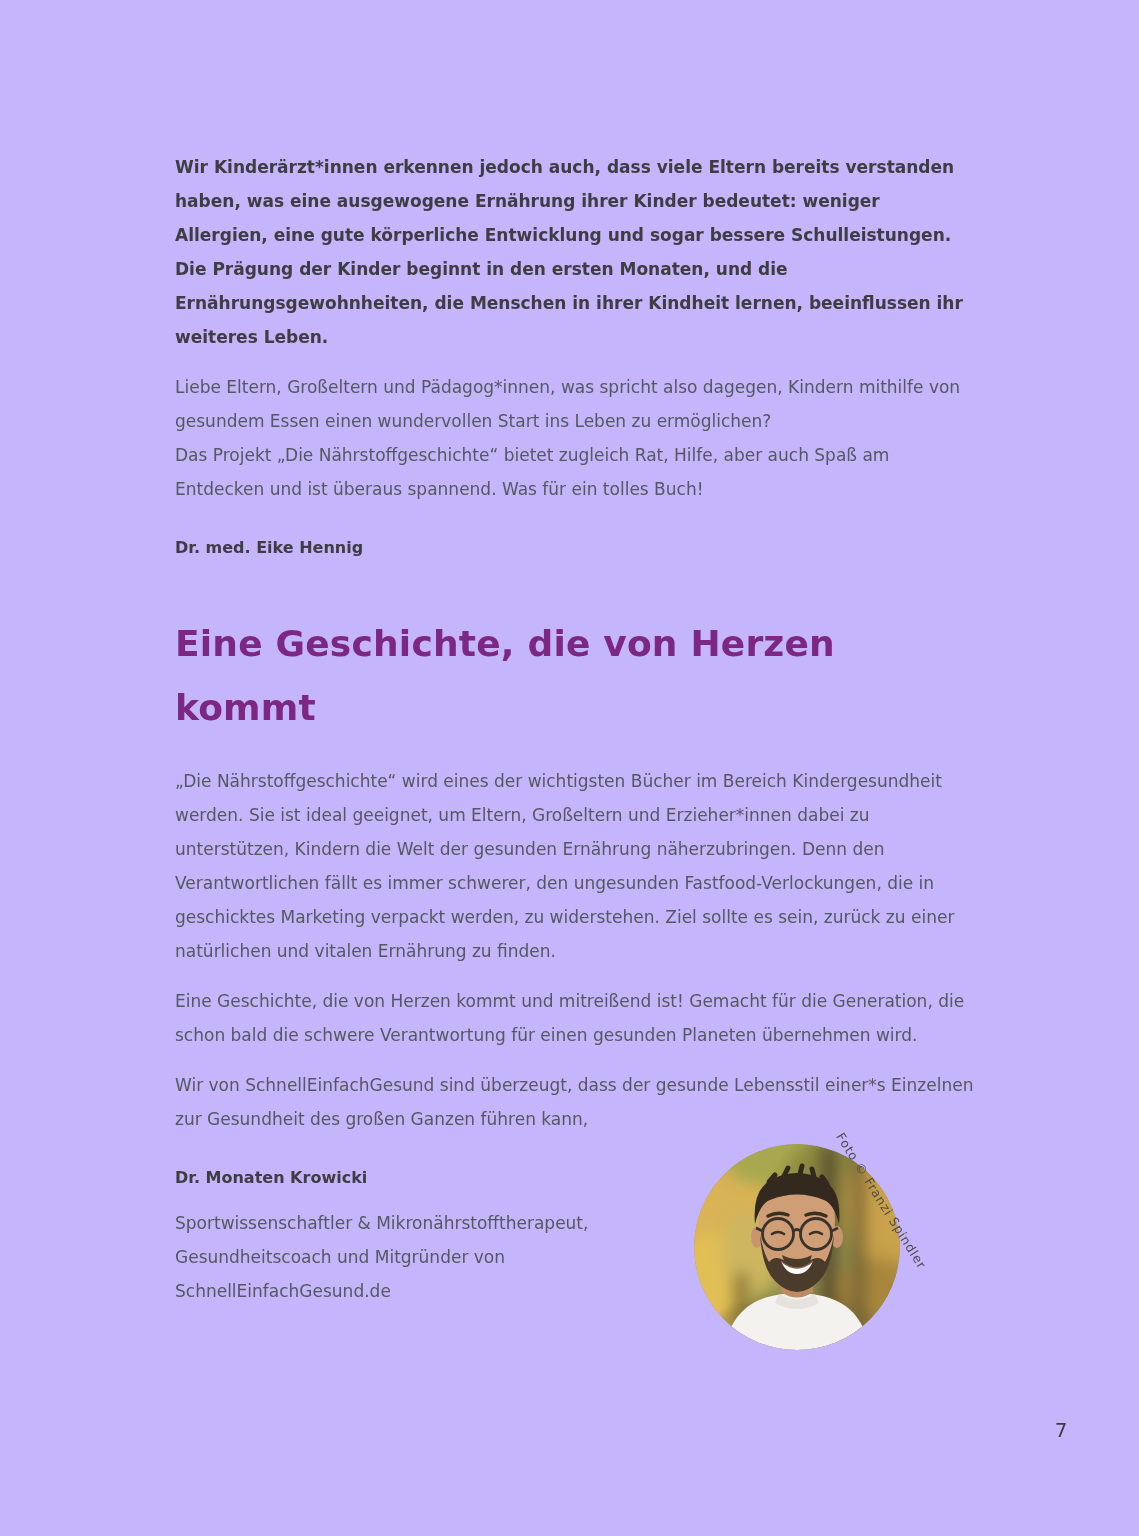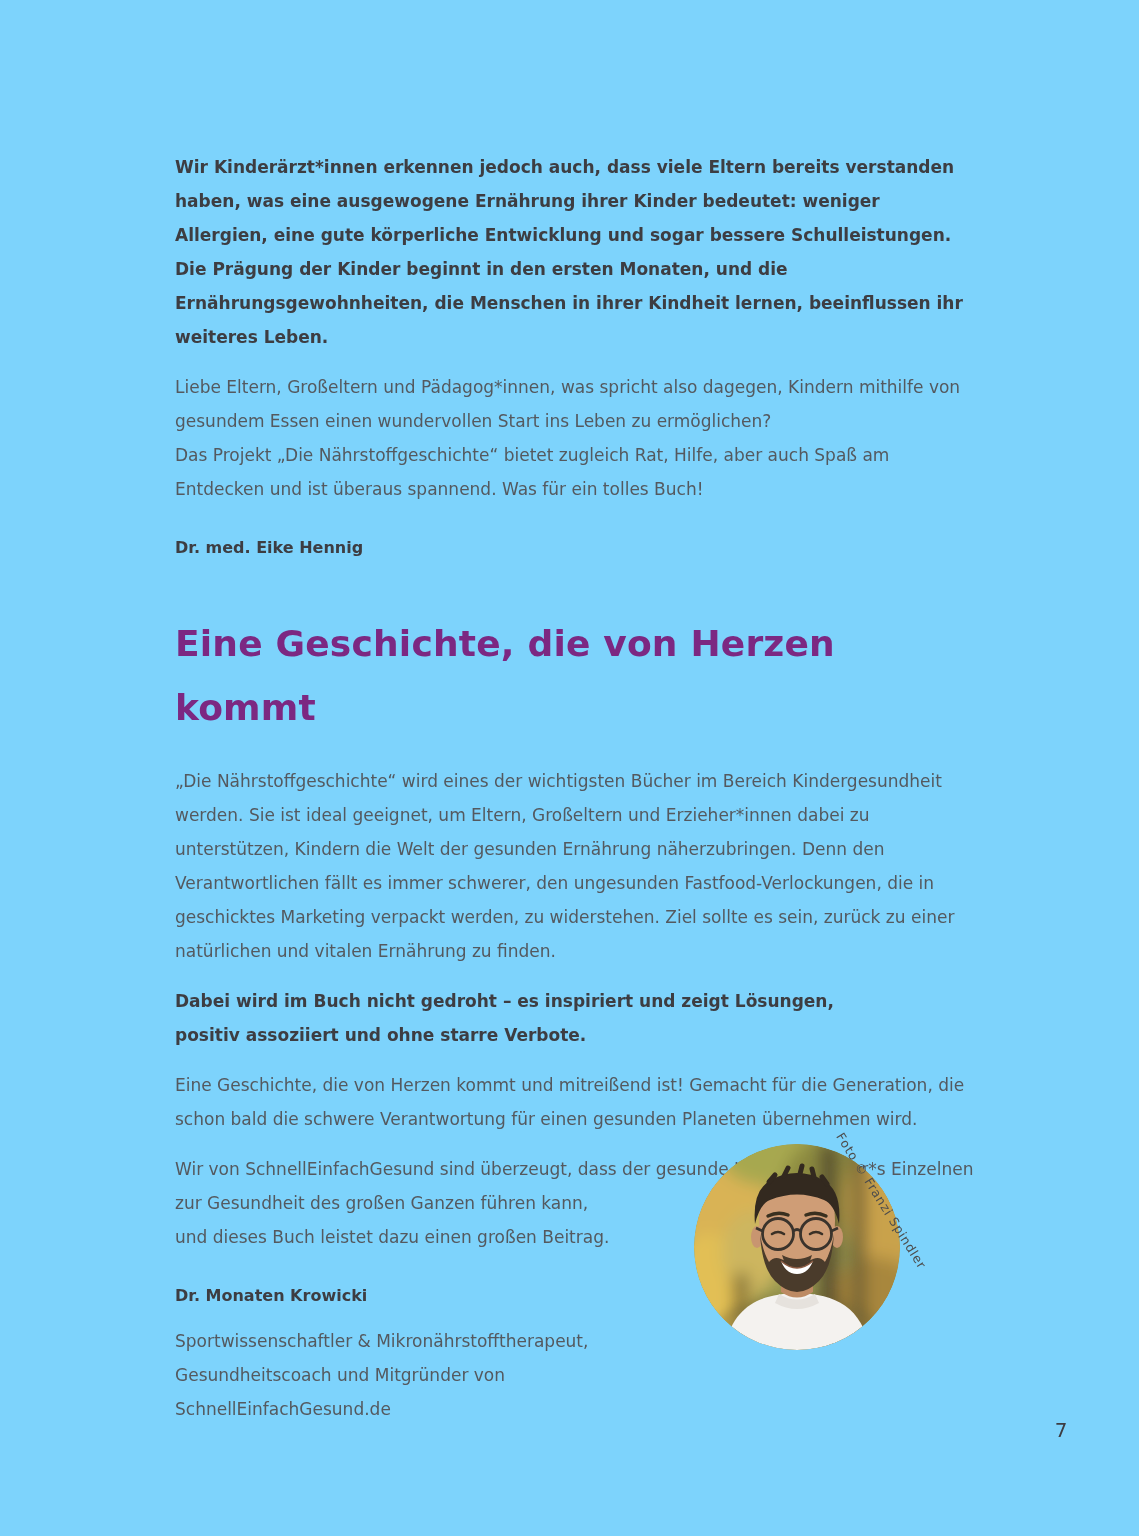--- a/index.html
+++ b/index.html
@@ -4,21 +4,21 @@
 <style>
   html,body{margin:0;padding:0;}
   body{
     width:1139px;height:1536px;
     background:#ffffff;
     font-family:"DejaVu Sans","Liberation Sans",sans-serif;
     position:relative;
     color:#54595f;
   }
   .page{
-    position:absolute;inset:0;overflow:hidden;background:#7dd3fc;
+    position:absolute;inset:0;overflow:hidden;background:#c4b5fd;
   }
   .content{
     position:absolute;
     left:175px;top:150px;
     width:800px;
   }
   p{margin:0;}
   .body-text{
     font-size:17px;line-height:34px;
     color:#54595f;
@@ -89,30 +89,25 @@
       <span class="line-block">Das Projekt „Die Nährstoffgeschichte“ bietet zugleich Rat, Hilfe, aber auch Spaß am Entdecken und ist überaus spannend. Was für ein tolles Buch!</span>
     </p>
 
     <h2 class="author-name">Dr. med. Eike Hennig</h2>
 
 
     <h1 class="section-heading">Eine Geschichte, die von Herzen kommt</h1>
 
     <p class="body-text">„Die Nährstoffgeschichte“ wird eines der wichtigsten Bücher im Bereich Kindergesundheit werden. Sie ist ideal geeignet, um Eltern, Großeltern und Erzieher*innen dabei zu unterstützen, Kindern die Welt der gesunden Ernährung näherzubringen. Denn den Verantwortlichen fällt es immer schwerer, den ungesunden Fastfood-Verlockungen, die in geschicktes Marketing verpackt werden, zu widerstehen. Ziel sollte es sein, zurück zu einer natürlichen und vitalen Ernährung zu finden.</p>
 
-    <p class="body-text bold-par">
-      <span class="line-block">Dabei wird im Buch nicht gedroht – es inspiriert und zeigt Lösungen,</span>
-      <span class="line-block">positiv assoziiert und ohne starre Verbote.</span>
-    </p>
 
     <p class="body-text">Eine Geschichte, die von Herzen kommt und mitreißend ist! Gemacht für die Generation, die schon bald die schwere Verantwortung für einen gesunden Planeten übernehmen wird.</p>
 
     <p class="body-text">
       <span class="line-block">Wir von SchnellEinfachGesund sind überzeugt, dass der gesunde Lebensstil einer*s Einzelnen zur Gesundheit des großen Ganzen führen kann,</span>
-      <span class="line-block">und dieses Buch leistet dazu einen großen Beitrag.</span>
     </p>
 
     <h2 class="author-name">Dr. Monaten Krowicki</h2>
 
     <p class="author-title">
       <span class="line-block">Sportwissenschaftler &amp; Mikronährstofftherapeut,</span>
       <span class="line-block">Gesundheitscoach und Mitgründer von</span>
       <span class="line-block">SchnellEinfachGesund.de</span>
     </p>
 

